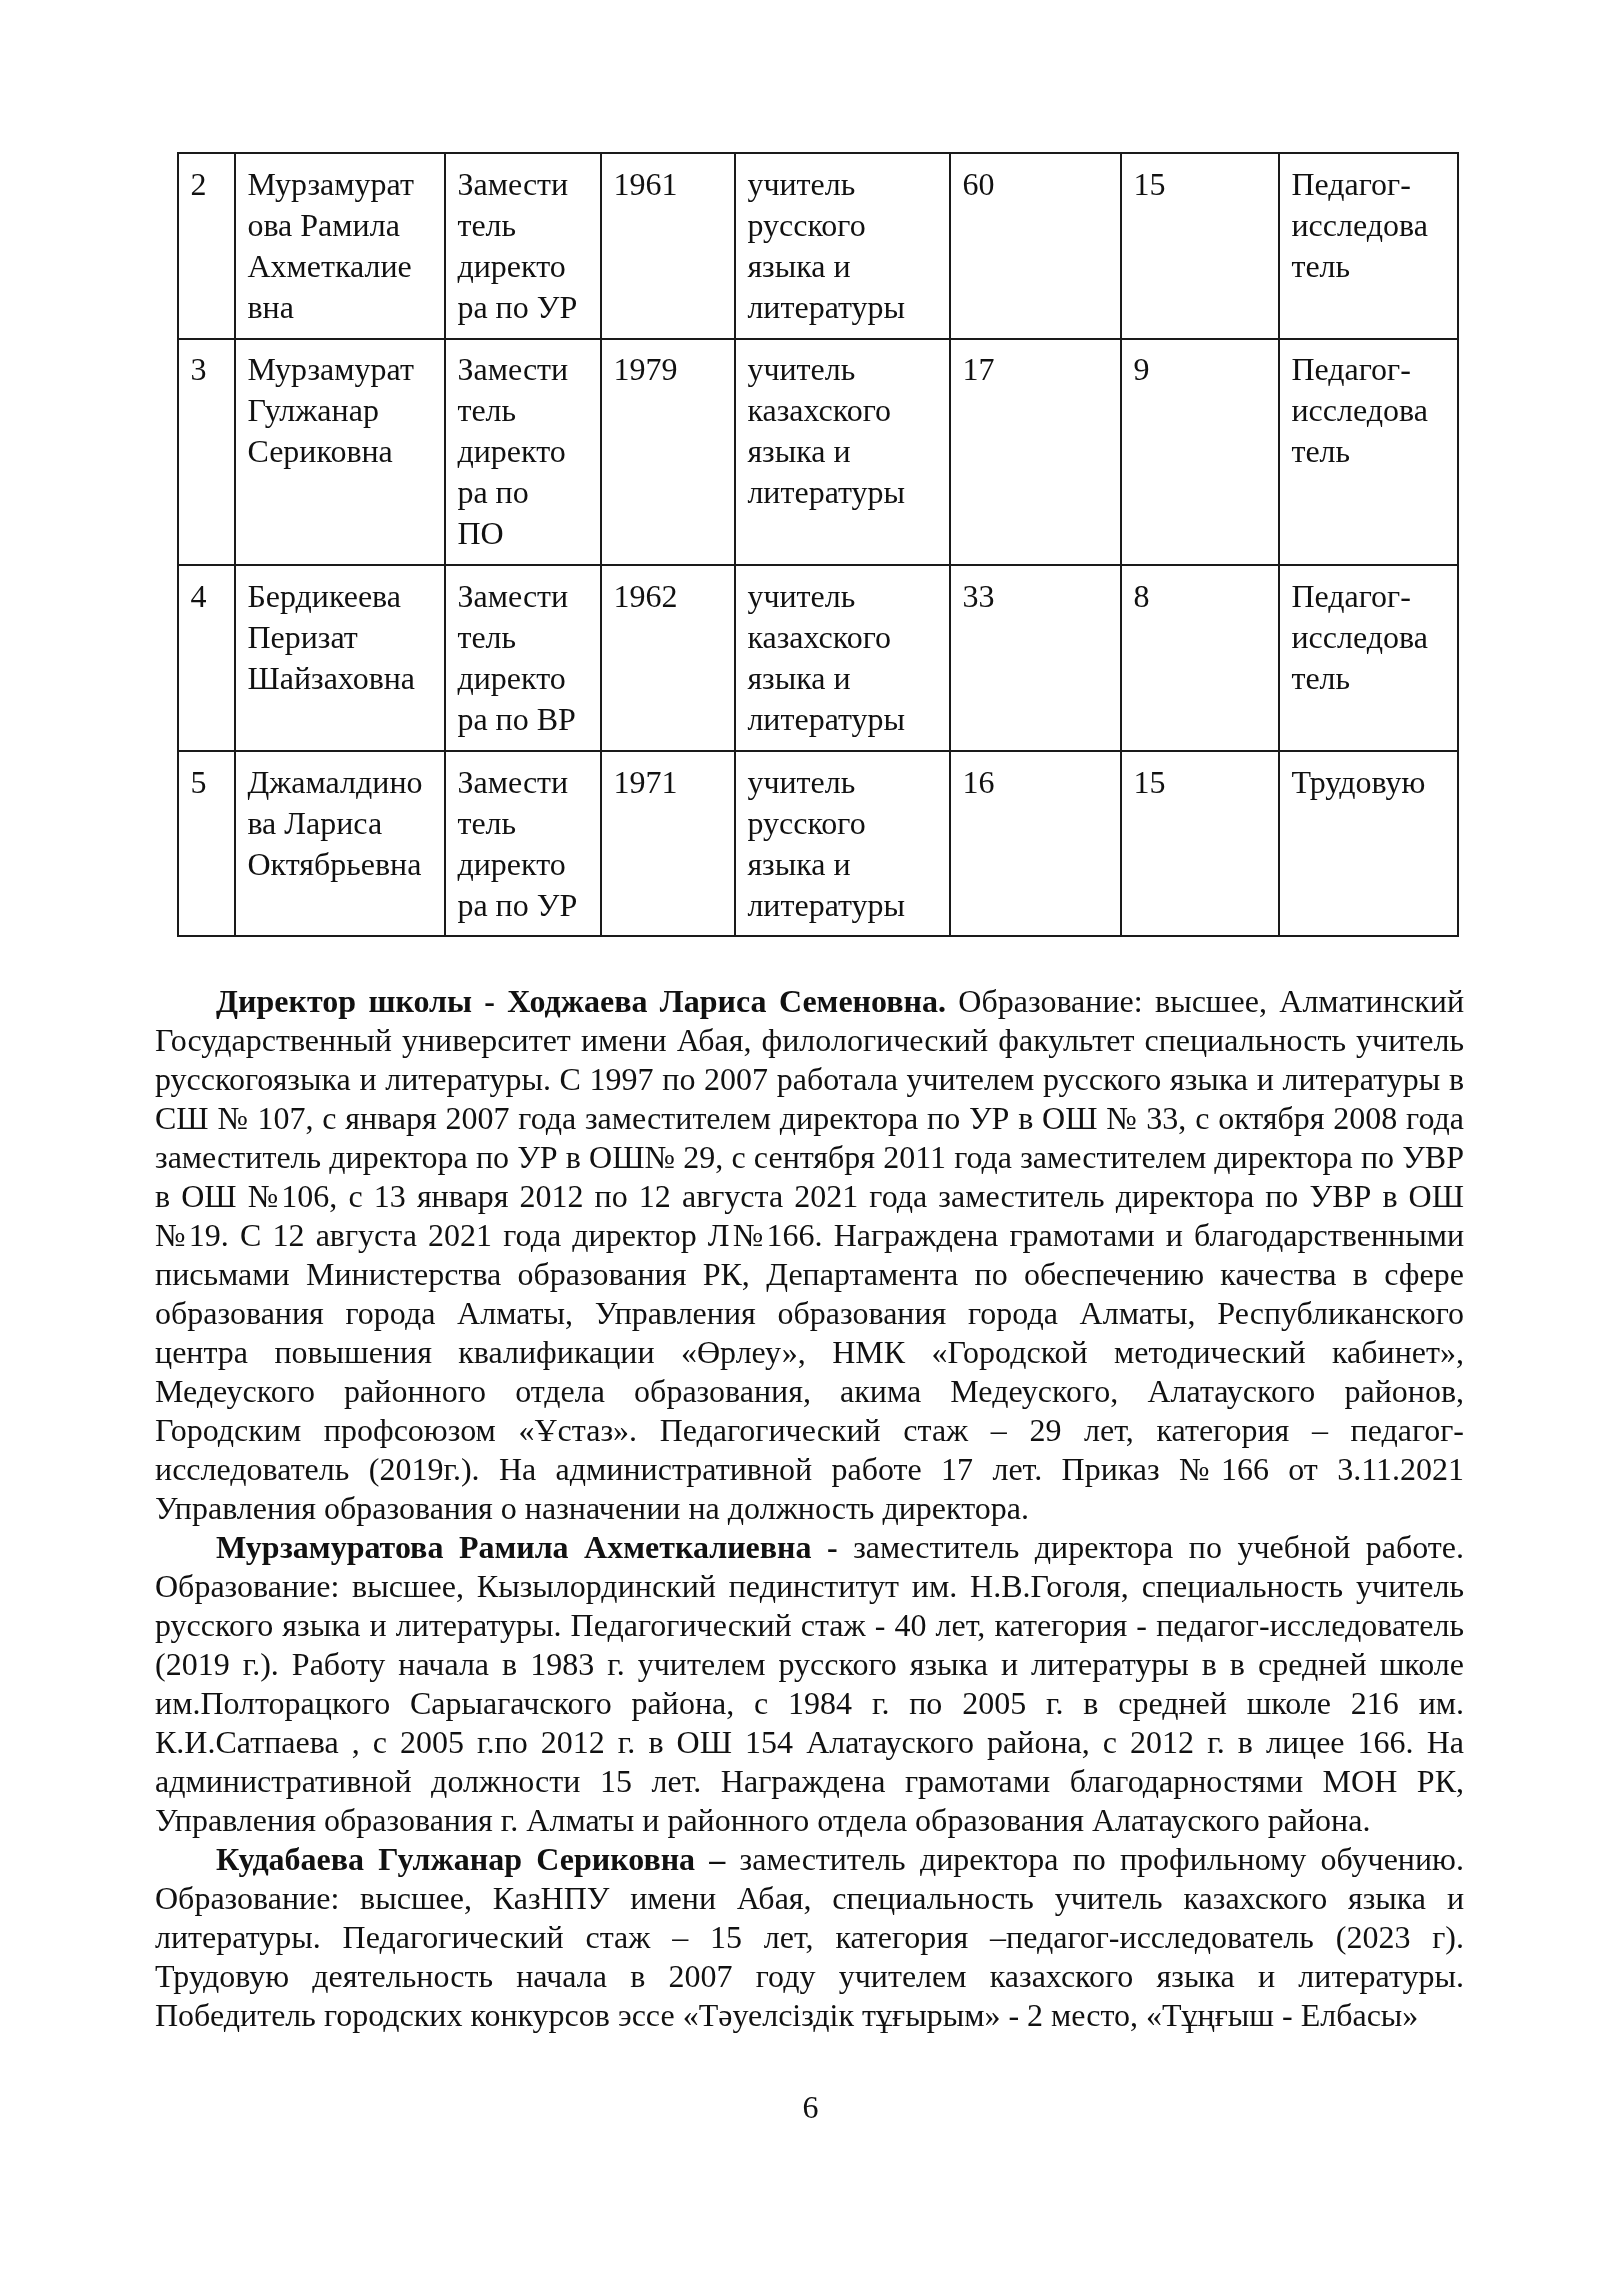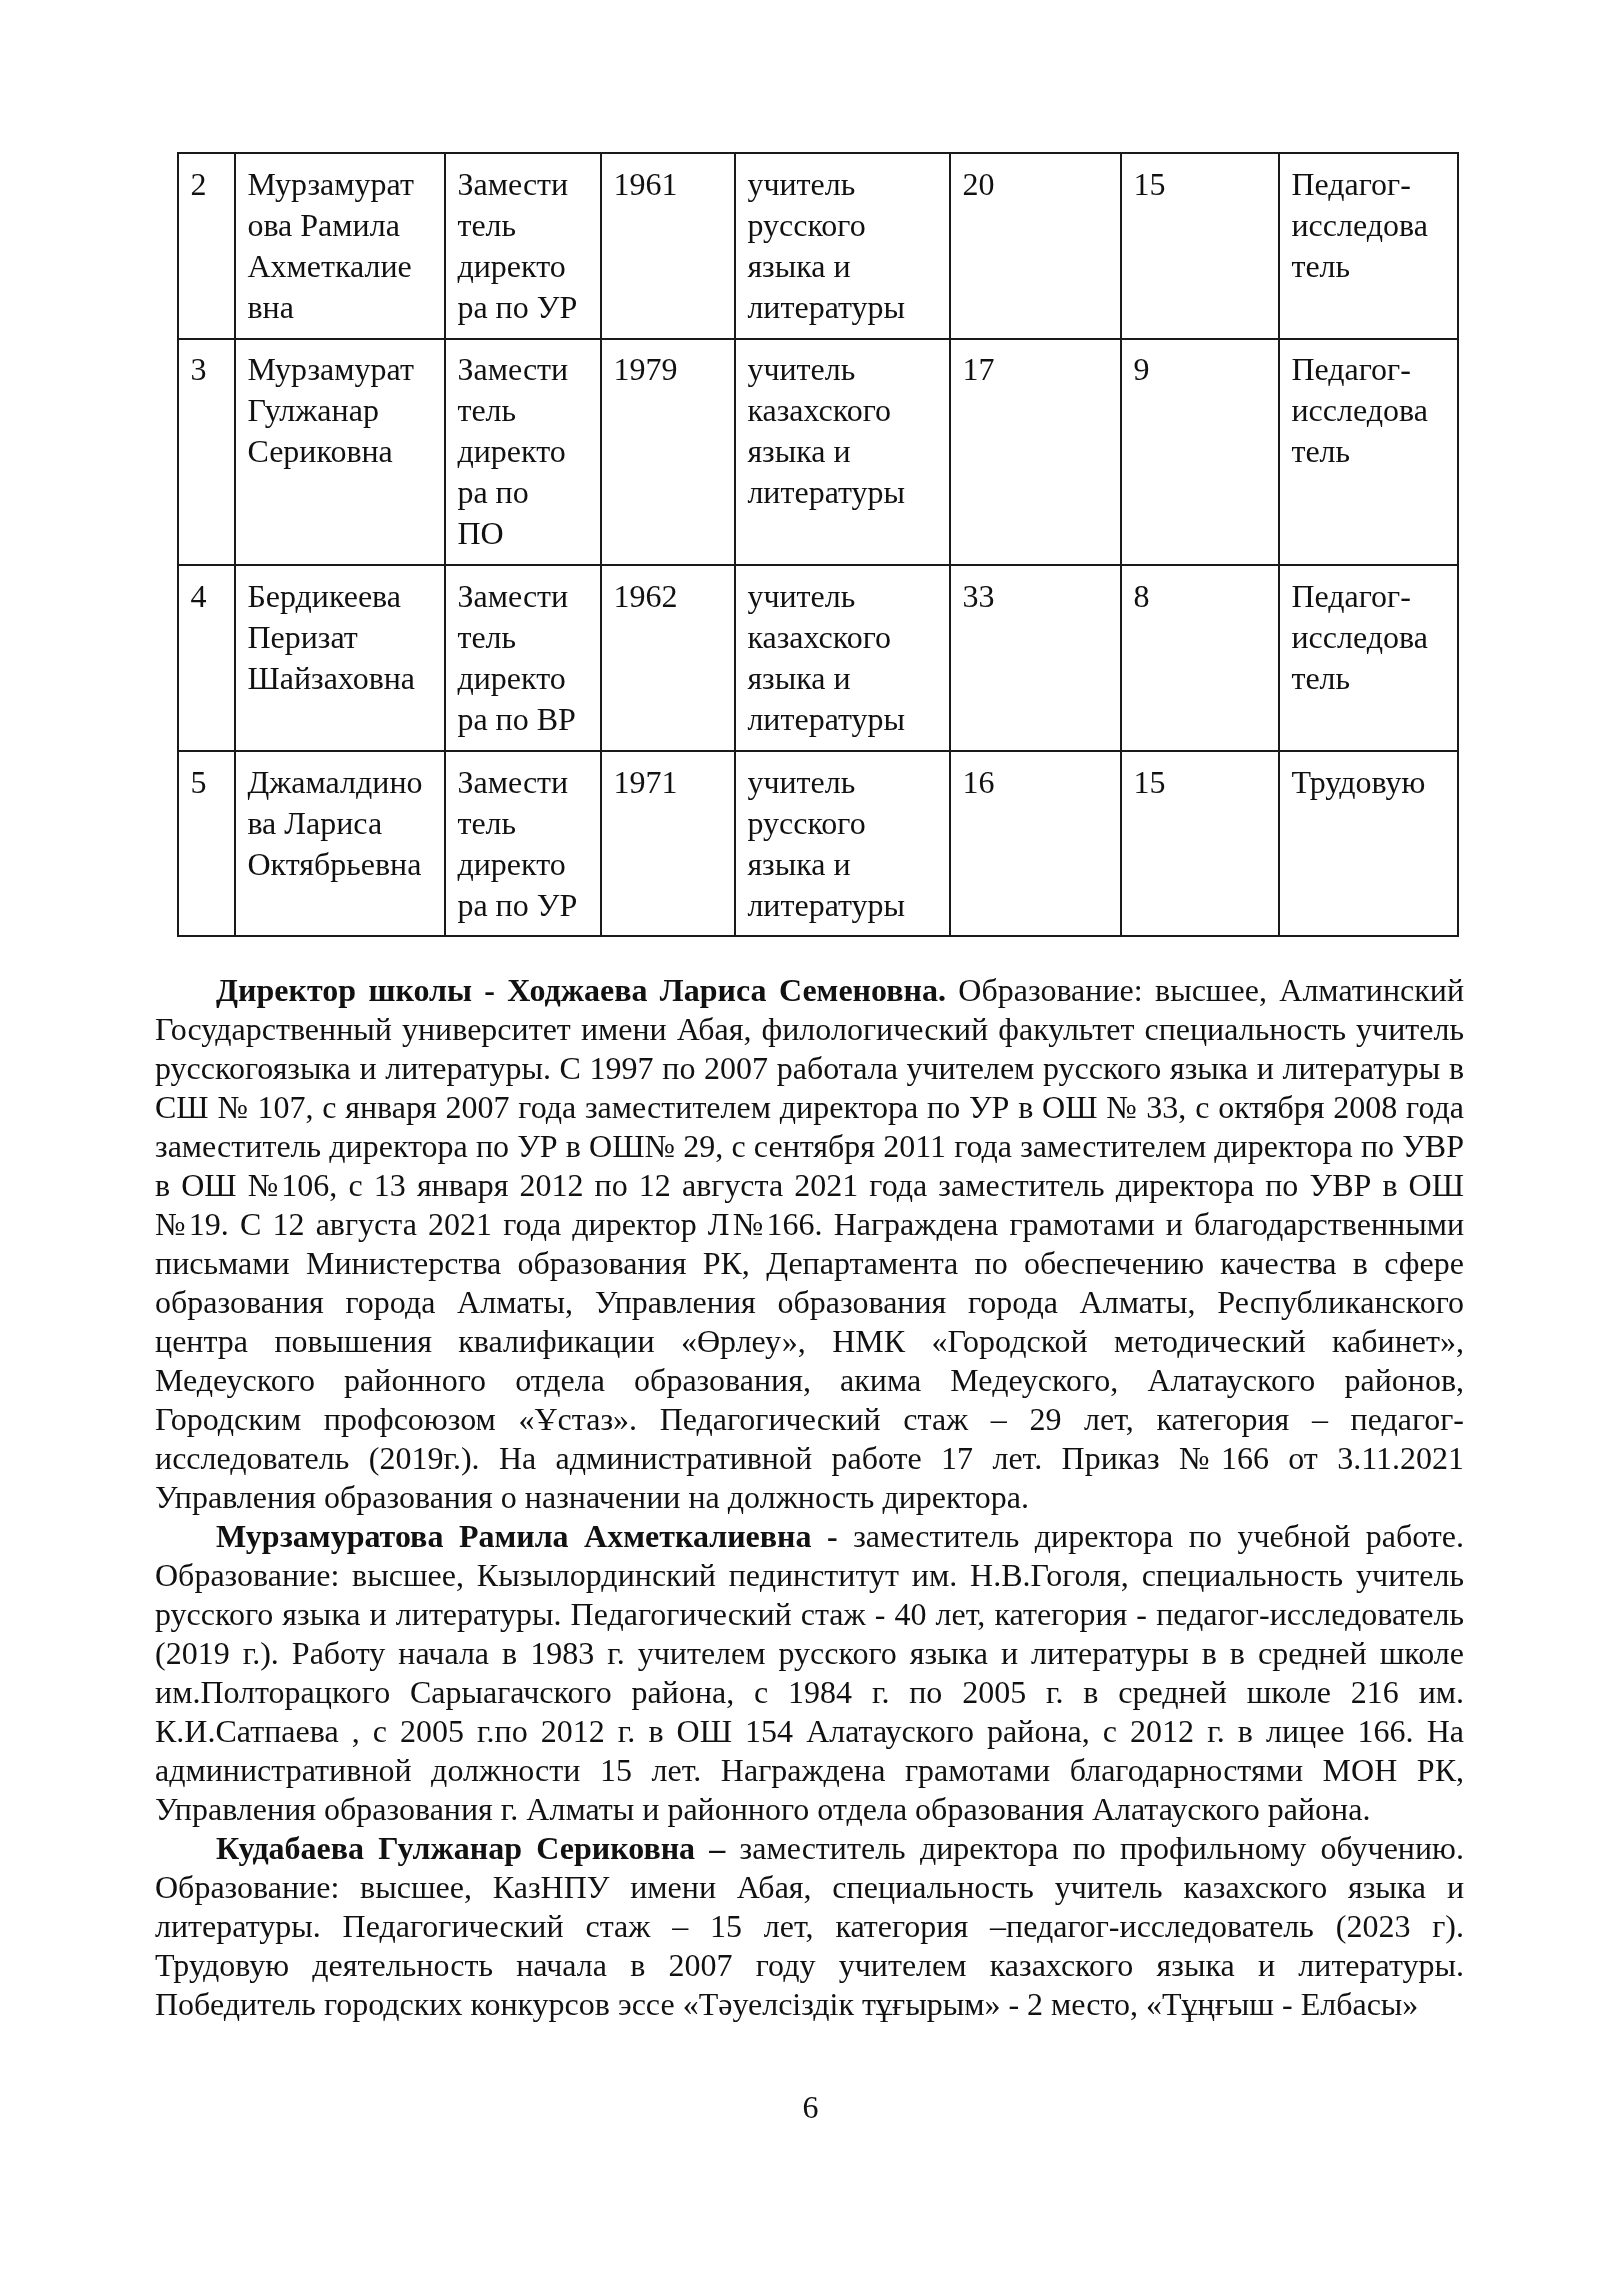--- a/index.html
+++ b/index.html
@@ -36,21 +36,21 @@
     white-space: pre-line;
     overflow: hidden;
   }
   .para {
     margin: 0;
     font-size: 32px;
     line-height: 39px;
     text-align: justify;
     text-indent: 61px;
   }
-  .para.director { margin-top: 34px; }
+  .para.director { margin-top: 45px; }
   .heading {
     margin: 39px 0 0 0;
     font-size: 32px;
     line-height: 39px;
     text-indent: 61px;
     font-weight: bold;
   }
   .page-number {
     position: absolute;
     top: 2088px;
@@ -88,21 +88,21 @@
 вна</td>
           <td>Замести
 тель
 директо
 ра по УР</td>
           <td>1961</td>
           <td>учитель
 русского
 языка и
 литературы</td>
-          <td>20</td>
+          <td>60</td>
           <td>15</td>
           <td>Педагог-
 исследова
 тель</td>
         </tr>
         <tr>
           <td>3</td>
           <td>Мурзамурат
 Гулжанар
 Сериковна</td>

